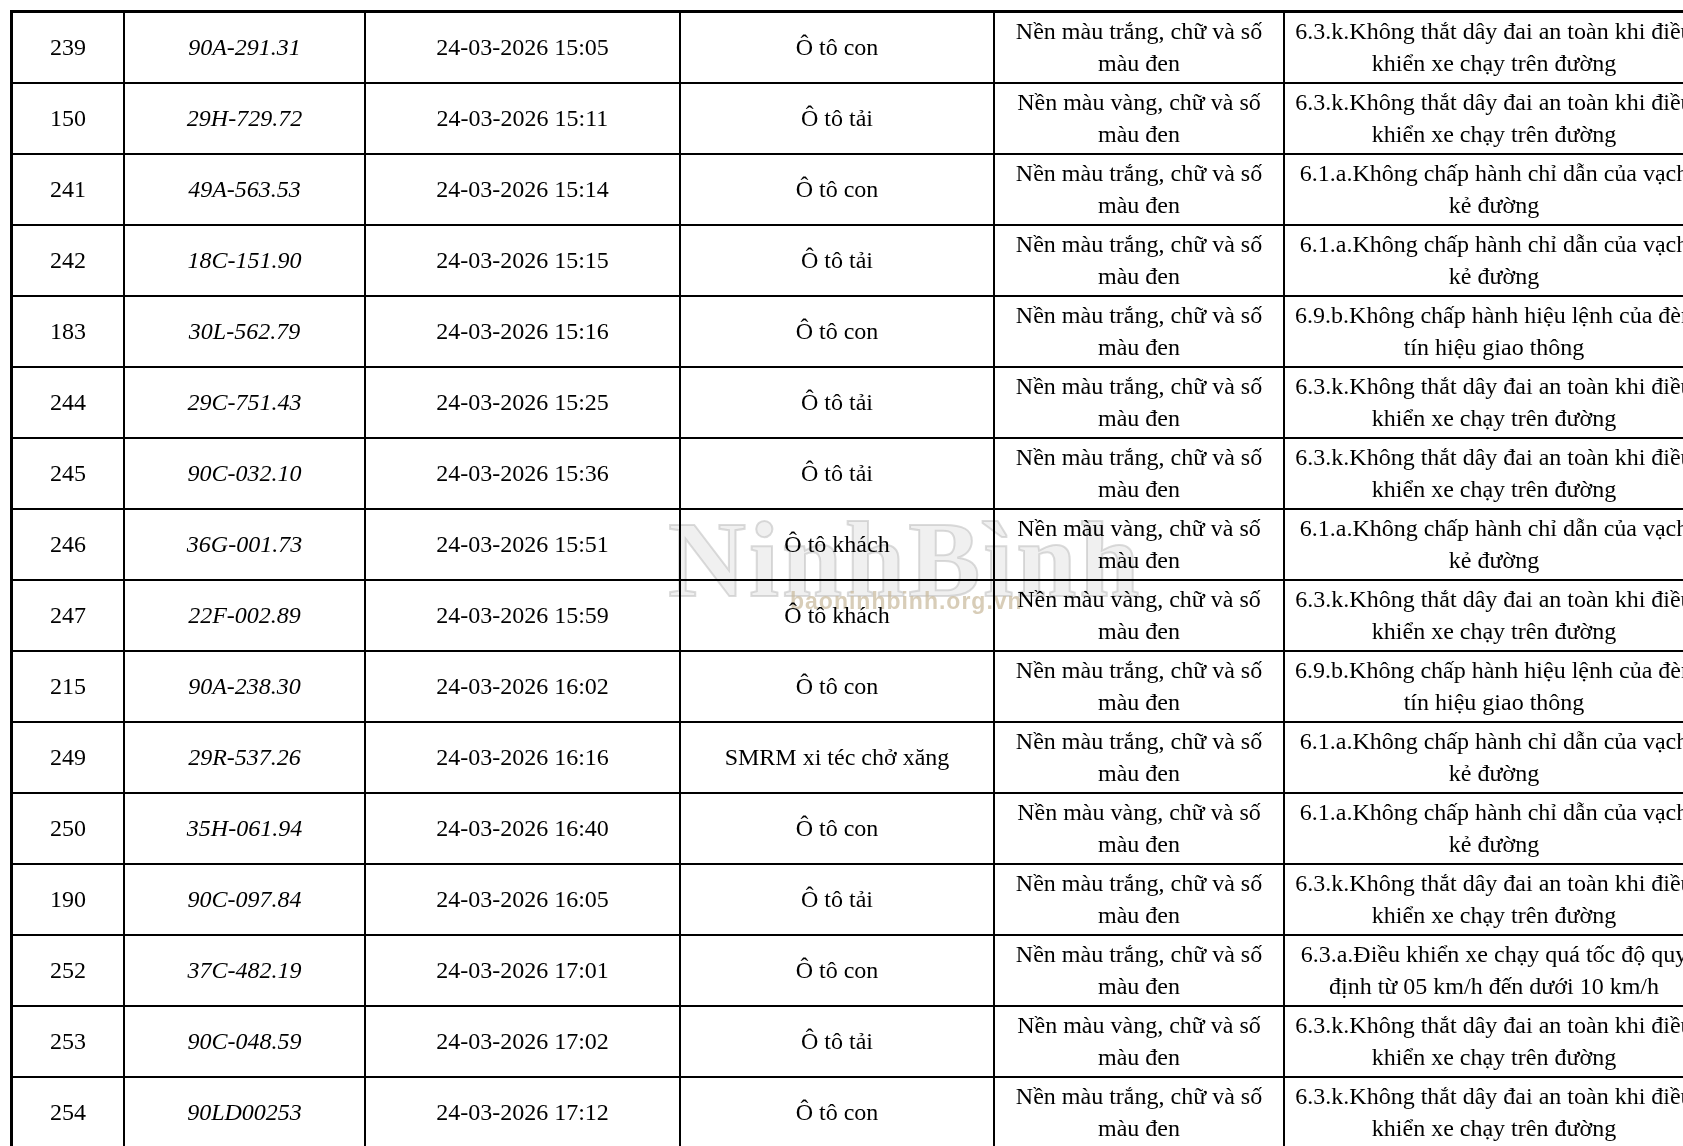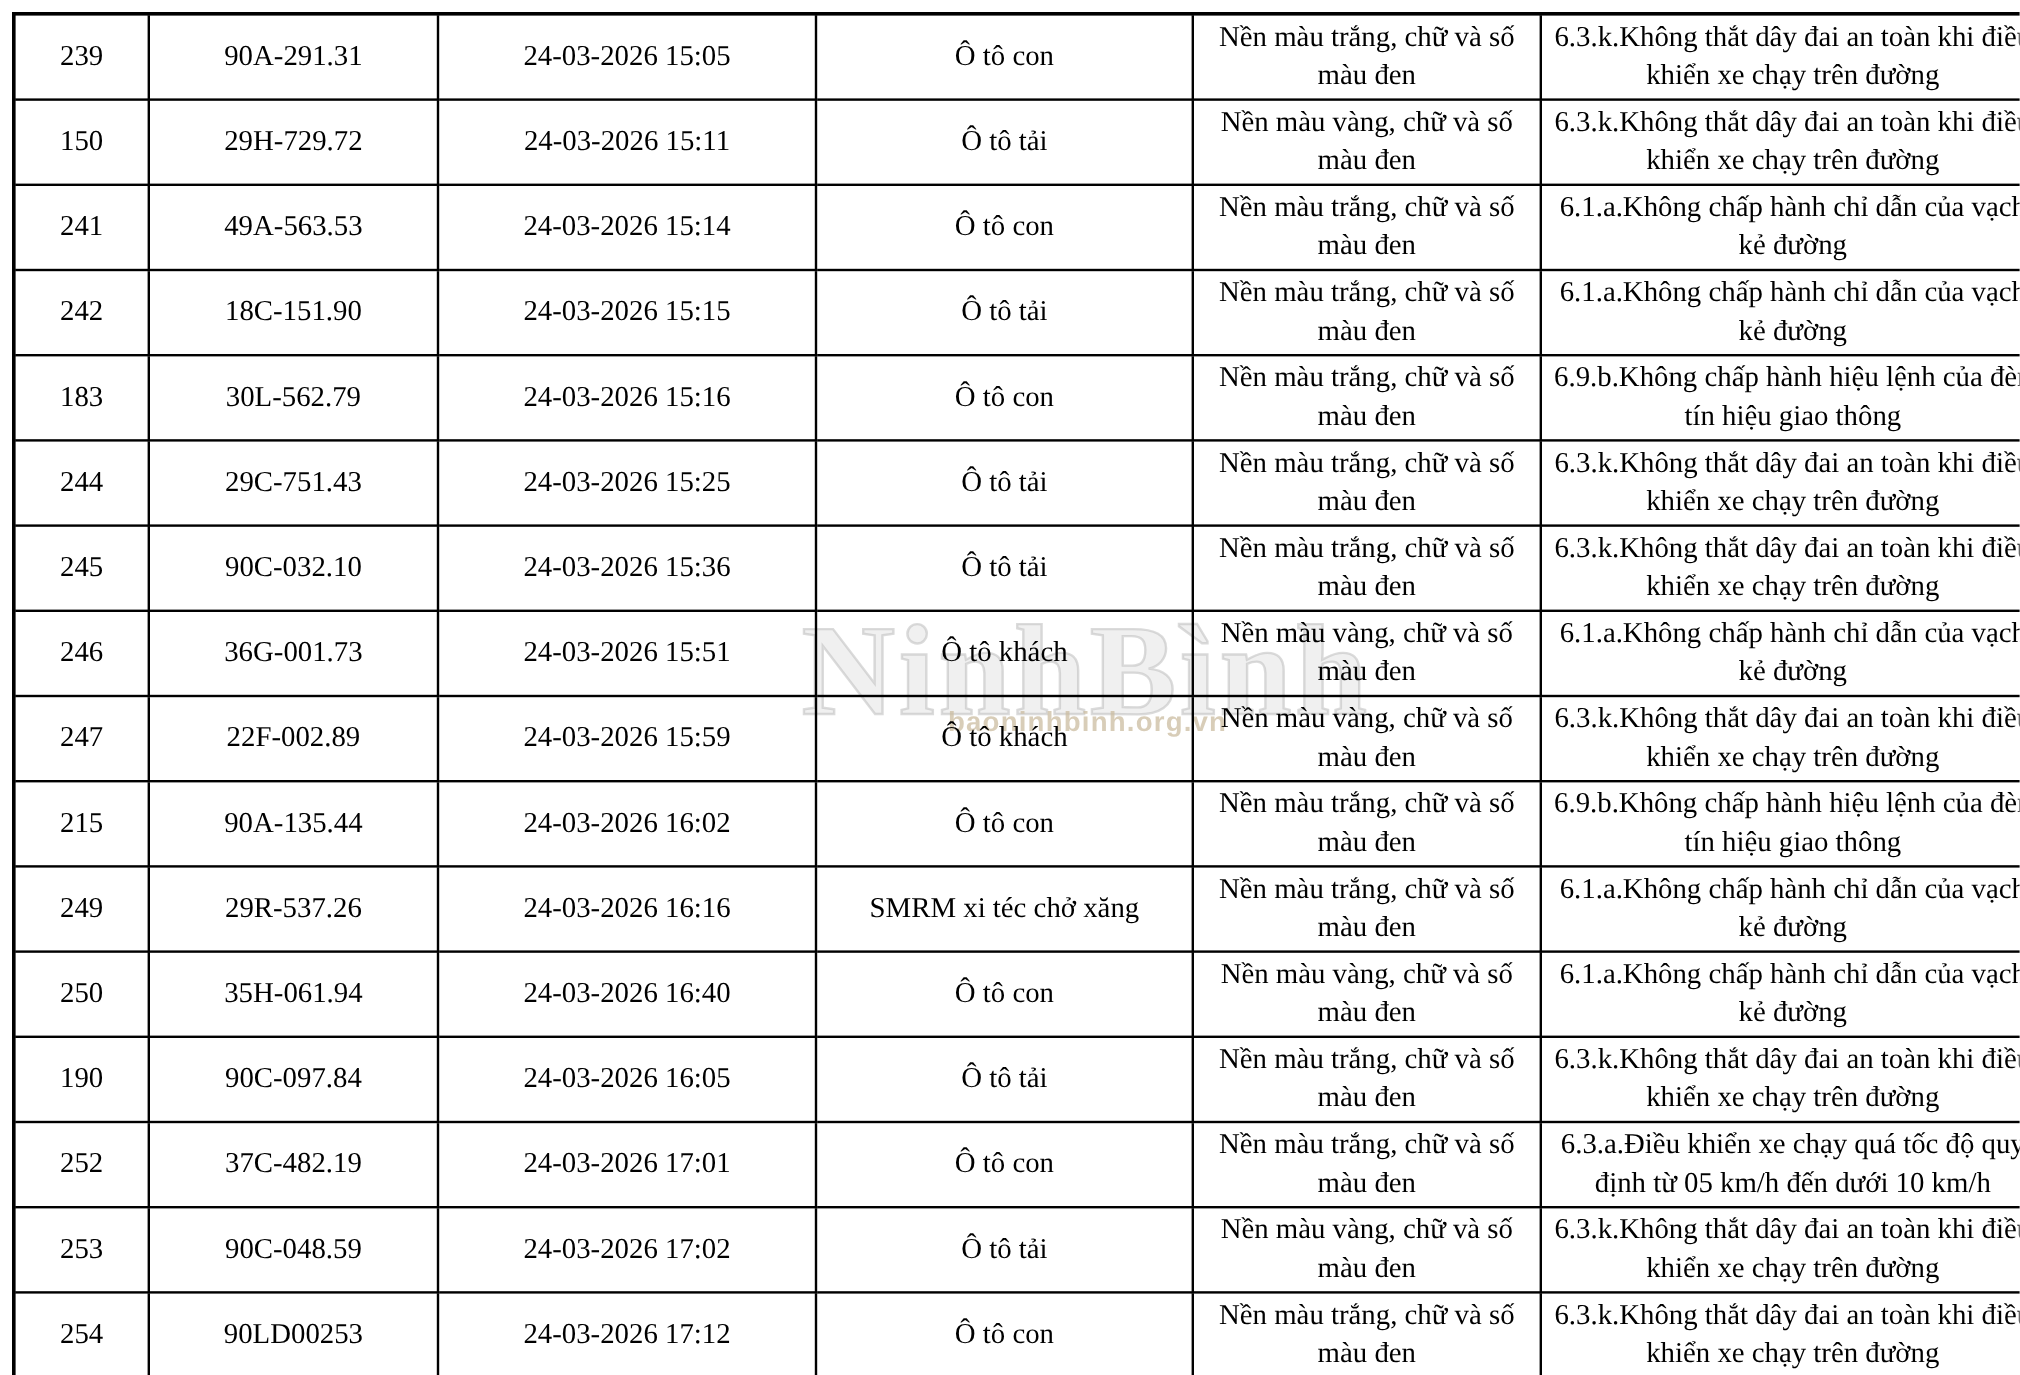--- a/index.html
+++ b/index.html
@@ -53,21 +53,21 @@
     border:2px solid #000;
     height:69px;
     text-align:center;
     vertical-align:middle;
     font-size:24px;
     line-height:1.32;
     padding:0 4px;
     overflow:hidden;
   }
   td.c-stt{width:102px;}
-  td.c-plate{width:231px;}
+  td.c-plate{width:231px;font-style:italic;}
   td.c-time{width:305px;}
   td.c-vehicle{width:304px;}
   td.c-color{width:280px;padding:0 8px;}
   td.c-violation{width:410px;padding:0 10px;}
   td.dashed-top{border-top-style:dashed;}
 </style>
 </head>
 <body>
 
 <div class="page">
@@ -146,21 +146,21 @@
         <tr>
       <td class="c-stt">247</td>
       <td class="c-plate dash-candidate dashed-top">22F-002.89</td>
       <td class="c-time dash-candidate dashed-top">24-03-2026 15:59</td>
       <td class="c-vehicle dash-candidate dashed-top">Ô tô khách</td>
       <td class="c-color dash-candidate dashed-top">Nền màu vàng, chữ và số màu đen</td>
       <td class="c-violation">6.3.k.Không thắt dây đai an toàn khi điều khiển xe chạy trên đường</td>
     </tr>
         <tr>
       <td class="c-stt">215</td>
-      <td class="c-plate dash-candidate">90A-135.44</td>
+      <td class="c-plate dash-candidate">90A-238.30</td>
       <td class="c-time dash-candidate">24-03-2026 16:02</td>
       <td class="c-vehicle dash-candidate">Ô tô con</td>
       <td class="c-color dash-candidate">Nền màu trắng, chữ và số màu đen</td>
       <td class="c-violation">6.9.b.Không chấp hành hiệu lệnh của đèn tín hiệu giao thông</td>
     </tr>
         <tr>
       <td class="c-stt">249</td>
       <td class="c-plate dash-candidate">29R-537.26</td>
       <td class="c-time dash-candidate">24-03-2026 16:16</td>
       <td class="c-vehicle dash-candidate">SMRM xi téc chở xăng</td>

